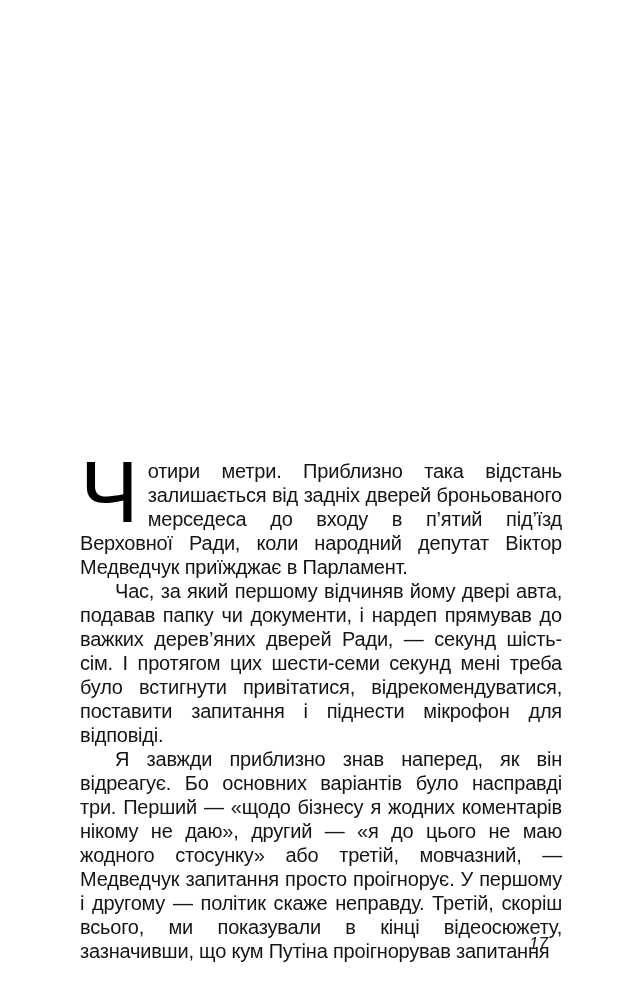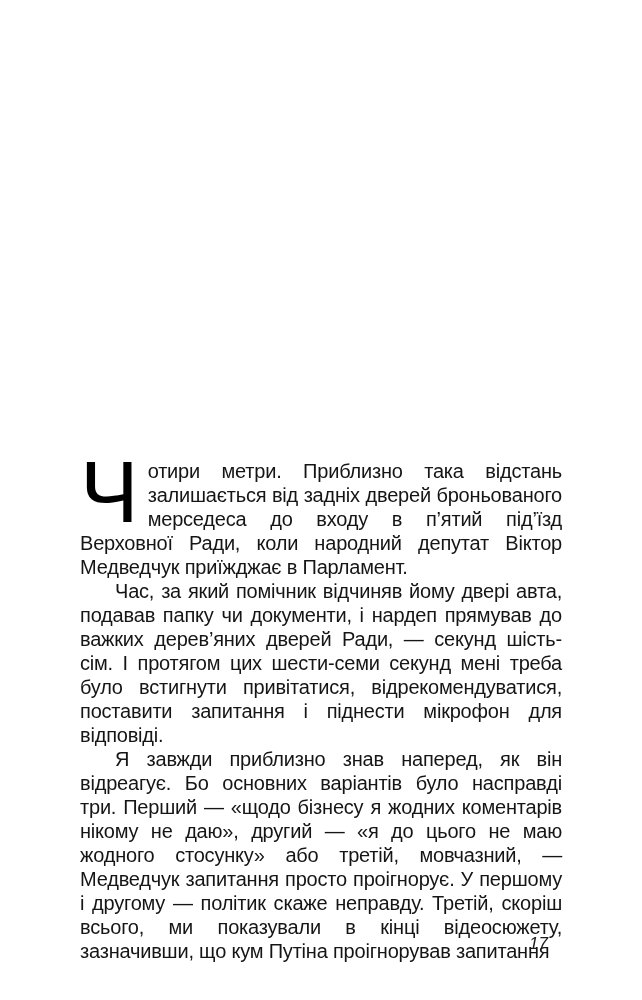--- a/index.html
+++ b/index.html
@@ -46,17 +46,17 @@
     letter-spacing: 0;
     font-style: italic;
   }
 </style>
 </head>
 <body>
 
 <div class="page">
   <main class="text-block">
     <p class="para first"><span class="dropcap">Ч</span><span>отири метри. Приблизно така відстань залишається від задніх дверей броньованого мерседеса до вхо­ду в п’ятий під’їзд Верховної Ради, коли народний депутат Віктор Медведчук приїжджає в Парламент.</span></p>
-    <p class="para indent">Час, за який помічник відчиняв йому двері авта, по­давав папку чи документи, і нардеп прямував до важких дерев’яних дверей Ради, — секунд шість-сім. І протягом цих шести-семи секунд мені треба було встигнути при­вітатися, відрекомендуватися, поставити запитання і піднести мікрофон для відповіді.</p>
+    <p class="para indent">Час, за який першому відчиняв йому двері авта, по­давав папку чи документи, і нардеп прямував до важких дерев’яних дверей Ради, — секунд шість-сім. І протягом цих шести-семи секунд мені треба було встигнути при­вітатися, відрекомендуватися, поставити запитання і піднести мікрофон для відповіді.</p>
     <p class="para indent">Я завжди приблизно знав наперед, як він відреагує. Бо основних варіантів було насправді три. Перший — «щодо бізнесу я жодних коментарів нікому не даю», дру­гий — «я до цього не маю жодного стосунку» або третій, мовчазний, — Медведчук запитання просто проігнорує. У першому і другому — політик скаже неправду. Тре­тій, скоріш всього, ми показували в кінці відеосюжету, зазначивши, що кум Путіна проігнорував запитання</p>
   </main>
   <footer class="folio">17</footer>
 </div>
 
 </body></html>

